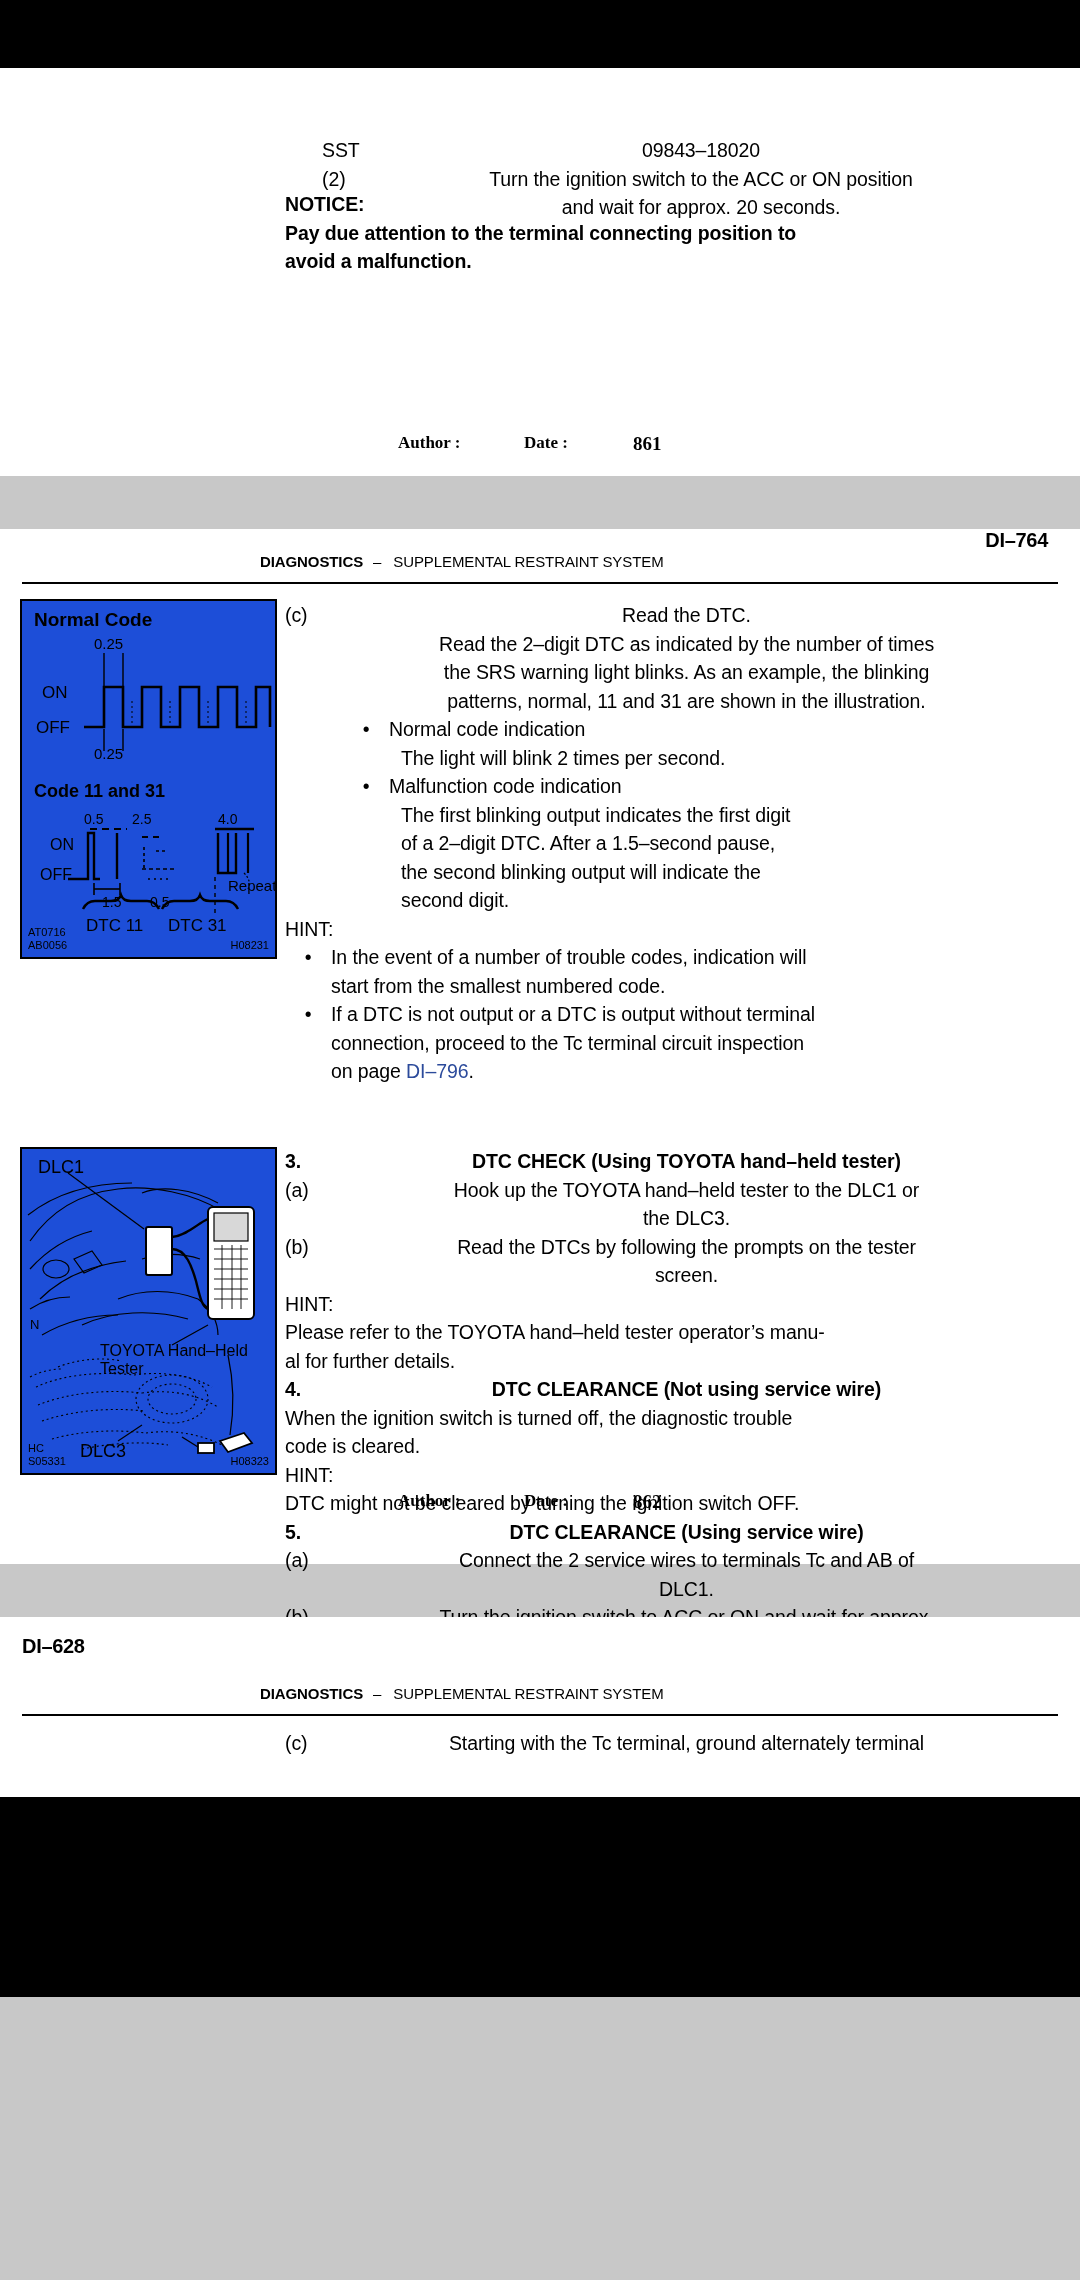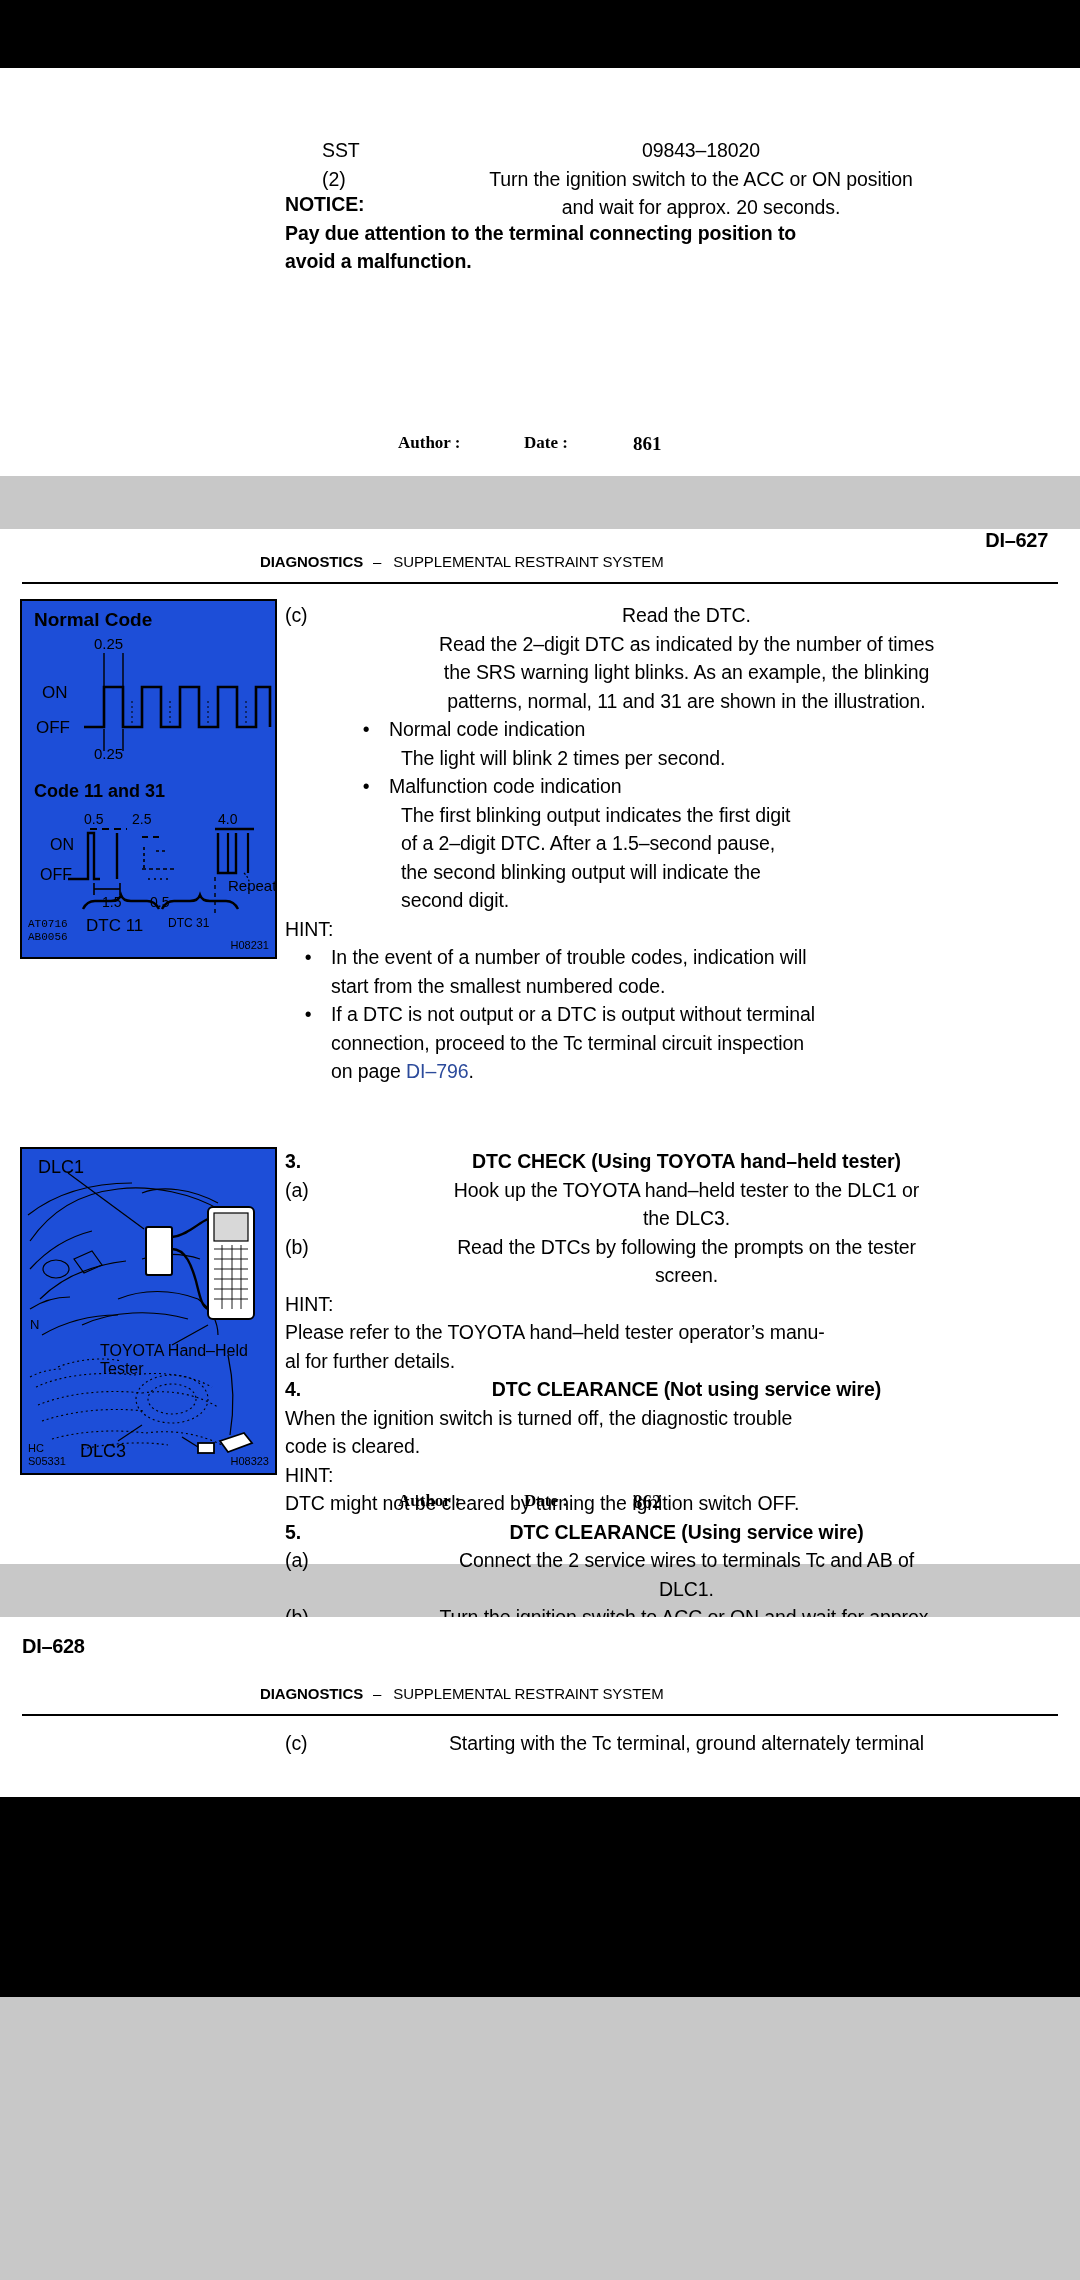--- a/index.html
+++ b/index.html
@@ -103,21 +103,21 @@
 
   </div>
 </div>
 
 <div class="gap" style="height:7px"></div>
 <div class="gap" style="height:46px;background:#c8c8c8"></div>
 
 <div class="page p862">
   <div class="page-inner">
 
-    <div class="hdr-code">DI–627</div>
+    <div class="hdr-code">DI–764</div>
     <div class="hdr-title">
       <span class="d1">DIAGNOSTICS</span><span class="d2">–</span><span class="d3">SUPPLEMENTAL RESTRAINT SYSTEM</span>
     </div>
     <div class="hdr-line"></div>
 
     <div class="figbox" style="left:20px; top:70px; width:257px; height:360px;">
 
       <div class="figtitle" style="left:12px; top:8px;">Normal Code</div>
 
       <div class="figsmall" style="left:72px; top:34px;">0.25</div>
@@ -147,21 +147,21 @@
       <div class="figsmall" style="left:196px; top:210px; font-size:14px;">4.0</div>
 
       <div class="figlabel" style="left:28px; top:235px; font-size:16px;">ON</div>
       <div class="figlabel" style="left:18px; top:265px; font-size:16px;">OFF</div>
 
       <div class="figsmall" style="left:80px; top:293px; font-size:14px;">1.5</div>
       <div class="figsmall" style="left:128px; top:293px; font-size:14px;">0.5</div>
       <div class="figsmall" style="left:206px; top:276px; font-size:15px;">Repeat</div>
 
       <div class="figlabel" style="left:64px; top:315px; font-size:17px;">DTC 11</div>
-      <div class="figlabel" style="left:146px; top:315px; font-size:12px;">DTC 31</div>
+      <div class="figlabel" style="left:146px; top:315px; font-size:17px;">DTC 31</div>
 
       <svg style="position:absolute;left:0;top:0;" width="257" height="360">
 
         <line x1="68" y1="228" x2="105" y2="228" stroke="#000" stroke-width="2" stroke-dasharray="7,5"></line>
         <line x1="120" y1="236" x2="140" y2="236" stroke="#000" stroke-width="2" stroke-dasharray="6,5"></line>
         <line x1="193" y1="228" x2="232" y2="228" stroke="#000" stroke-width="2.4"></line>
 
         <polyline fill="none" stroke="#000" stroke-width="2.4" points="46,278 66,278 66,232 72,232 72,278 78,278"></polyline>
         <line x1="95" y1="232" x2="95" y2="278" stroke="#000" stroke-width="2.4"></line>
 
@@ -177,21 +177,21 @@
         <polyline fill="none" stroke="#000" stroke-width="2.4" points="196,232 196,272 214,272 214,232"></polyline>
         <line x1="206" y1="232" x2="206" y2="272" stroke="#000" stroke-width="2.2"></line>
         <line x1="226" y1="232" x2="226" y2="272" stroke="#000" stroke-width="2.2"></line>
         <line x1="193" y1="276" x2="193" y2="312" stroke="#000" stroke-width="1.4" stroke-dasharray="4,4"></line>
         <path d="M222,272 q8,8 4,16" fill="none" stroke="#000" stroke-width="1.2" stroke-dasharray="2,2"></path>
 
         <path d="M62,308 q4,-8 12,-8 l16,0 q8,0 10,-6 q2,6 10,6 l16,0 q8,0 12,8" fill="none" stroke="#000" stroke-width="2.4" transform="translate(-1,0)"></path>
         <path d="M146,308 q4,-8 12,-8 l16,0 q8,0 10,-6 q2,6 10,6 l16,0 q8,0 12,8" fill="none" stroke="#000" stroke-width="2.4" transform="translate(-6,0)"></path>
       </svg>
 
-      <div class="figcode" style="left:6px; bottom:14px;font-family:Liberation Mono, monospace;">
+      <div class="figcode" style="left:6px; bottom:6px;">
         <div>AT0716</div>
         <div>AB0056</div>
       </div>
       <div class="figcode" style="right:6px; bottom:6px;">H08231</div>
     </div>
 
     <div class="col-r" style="top:72px;">
       <div class="row txt">
         <div class="ind-lbl">(c)</div>
         <div class="body">

